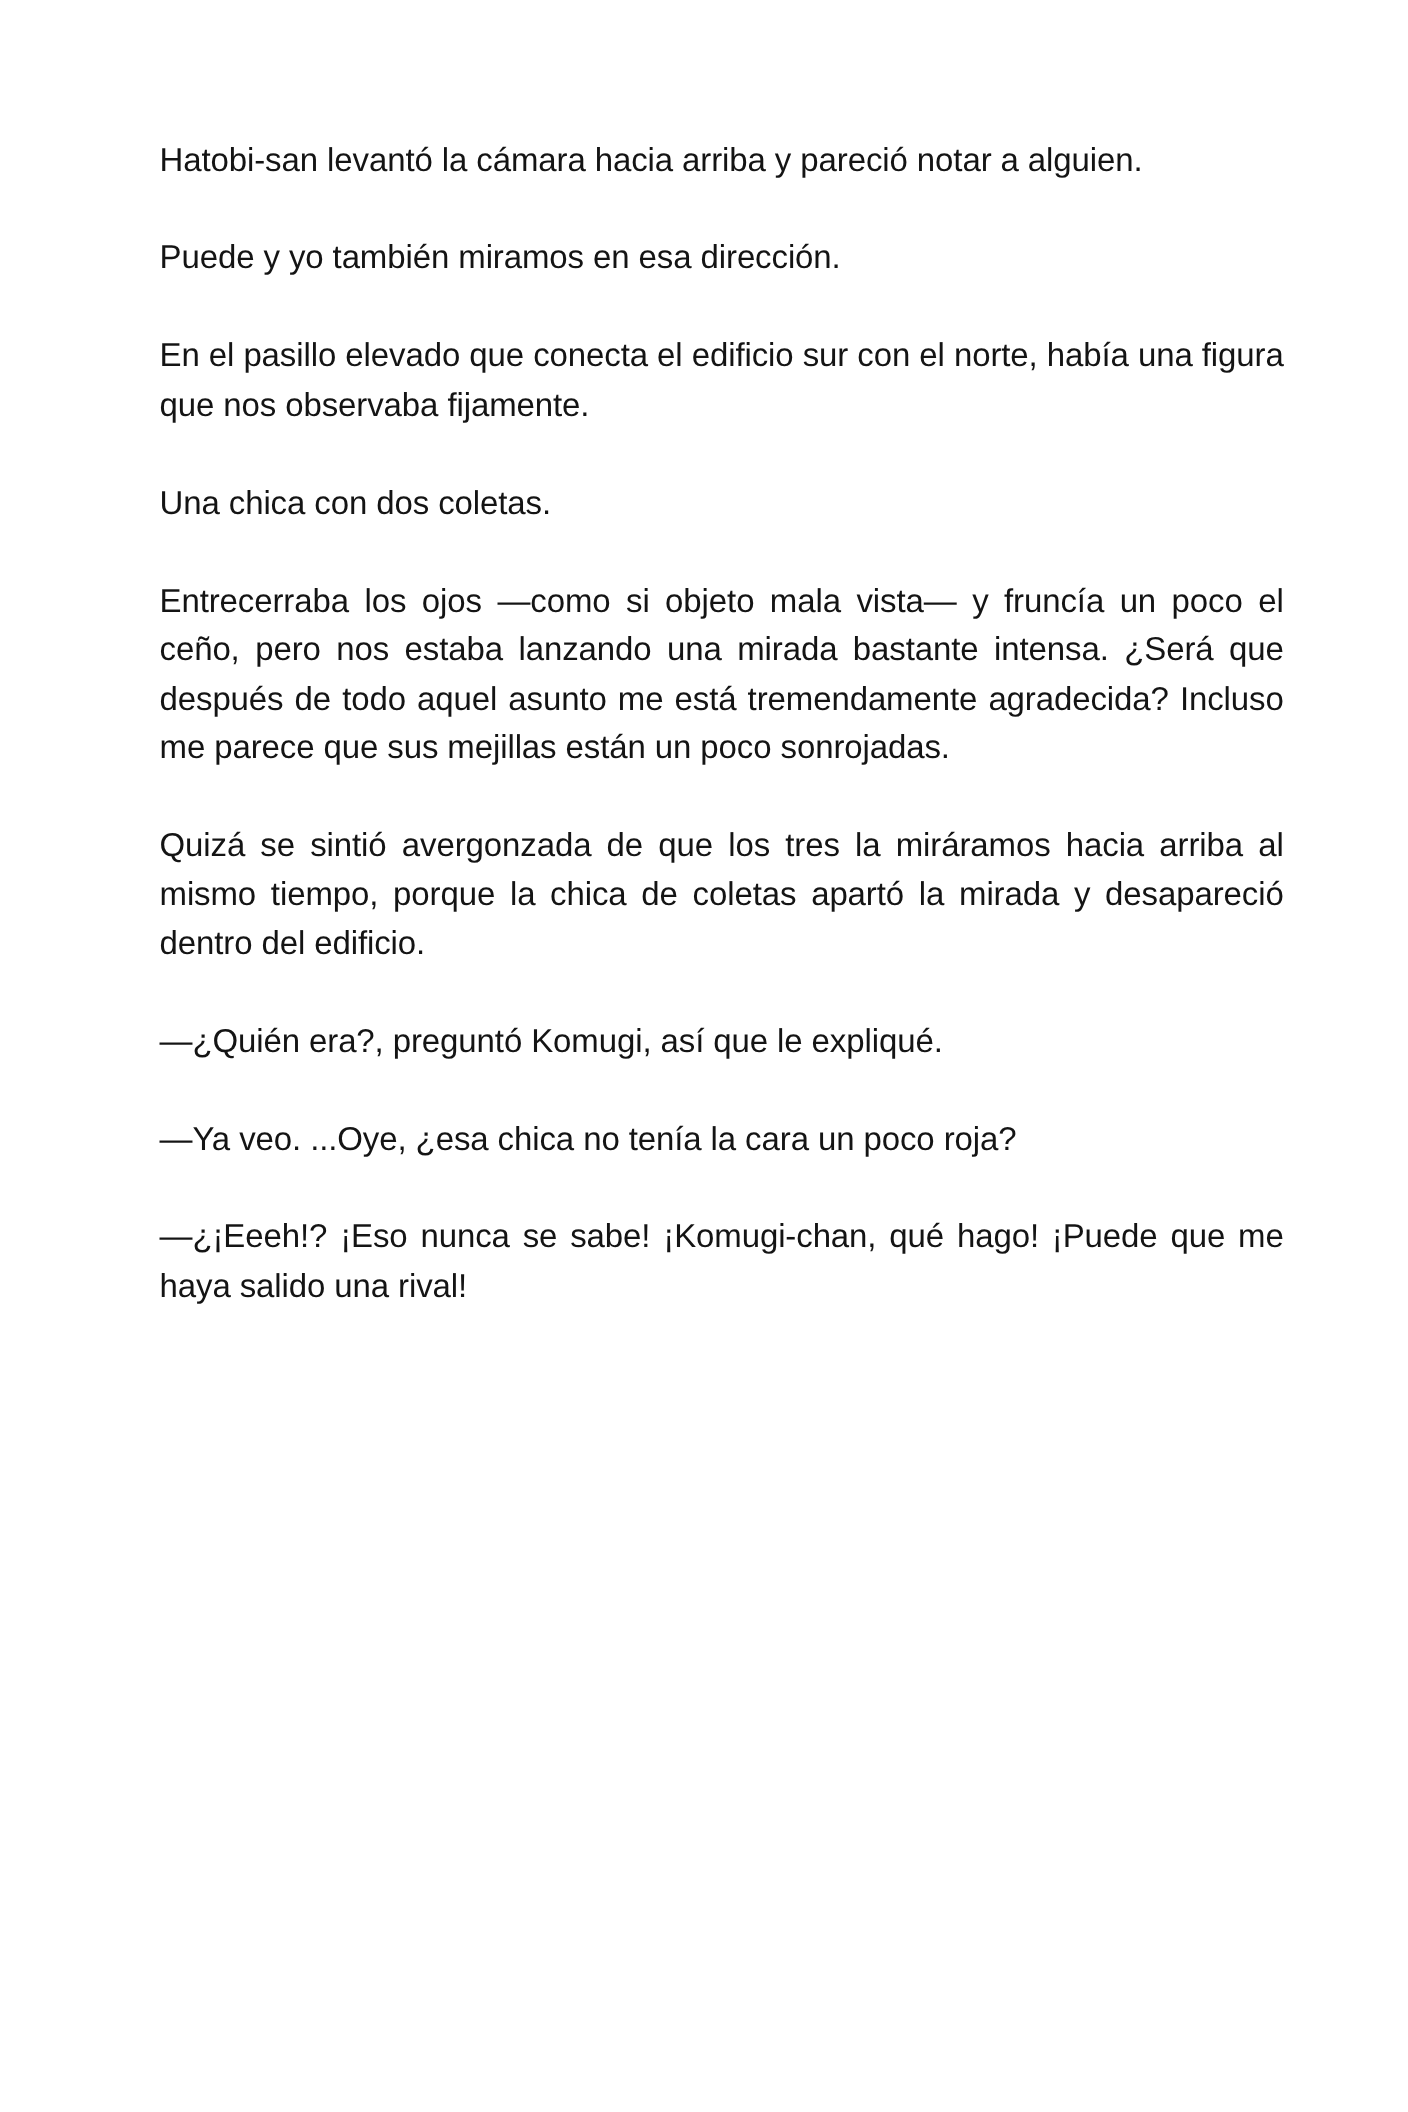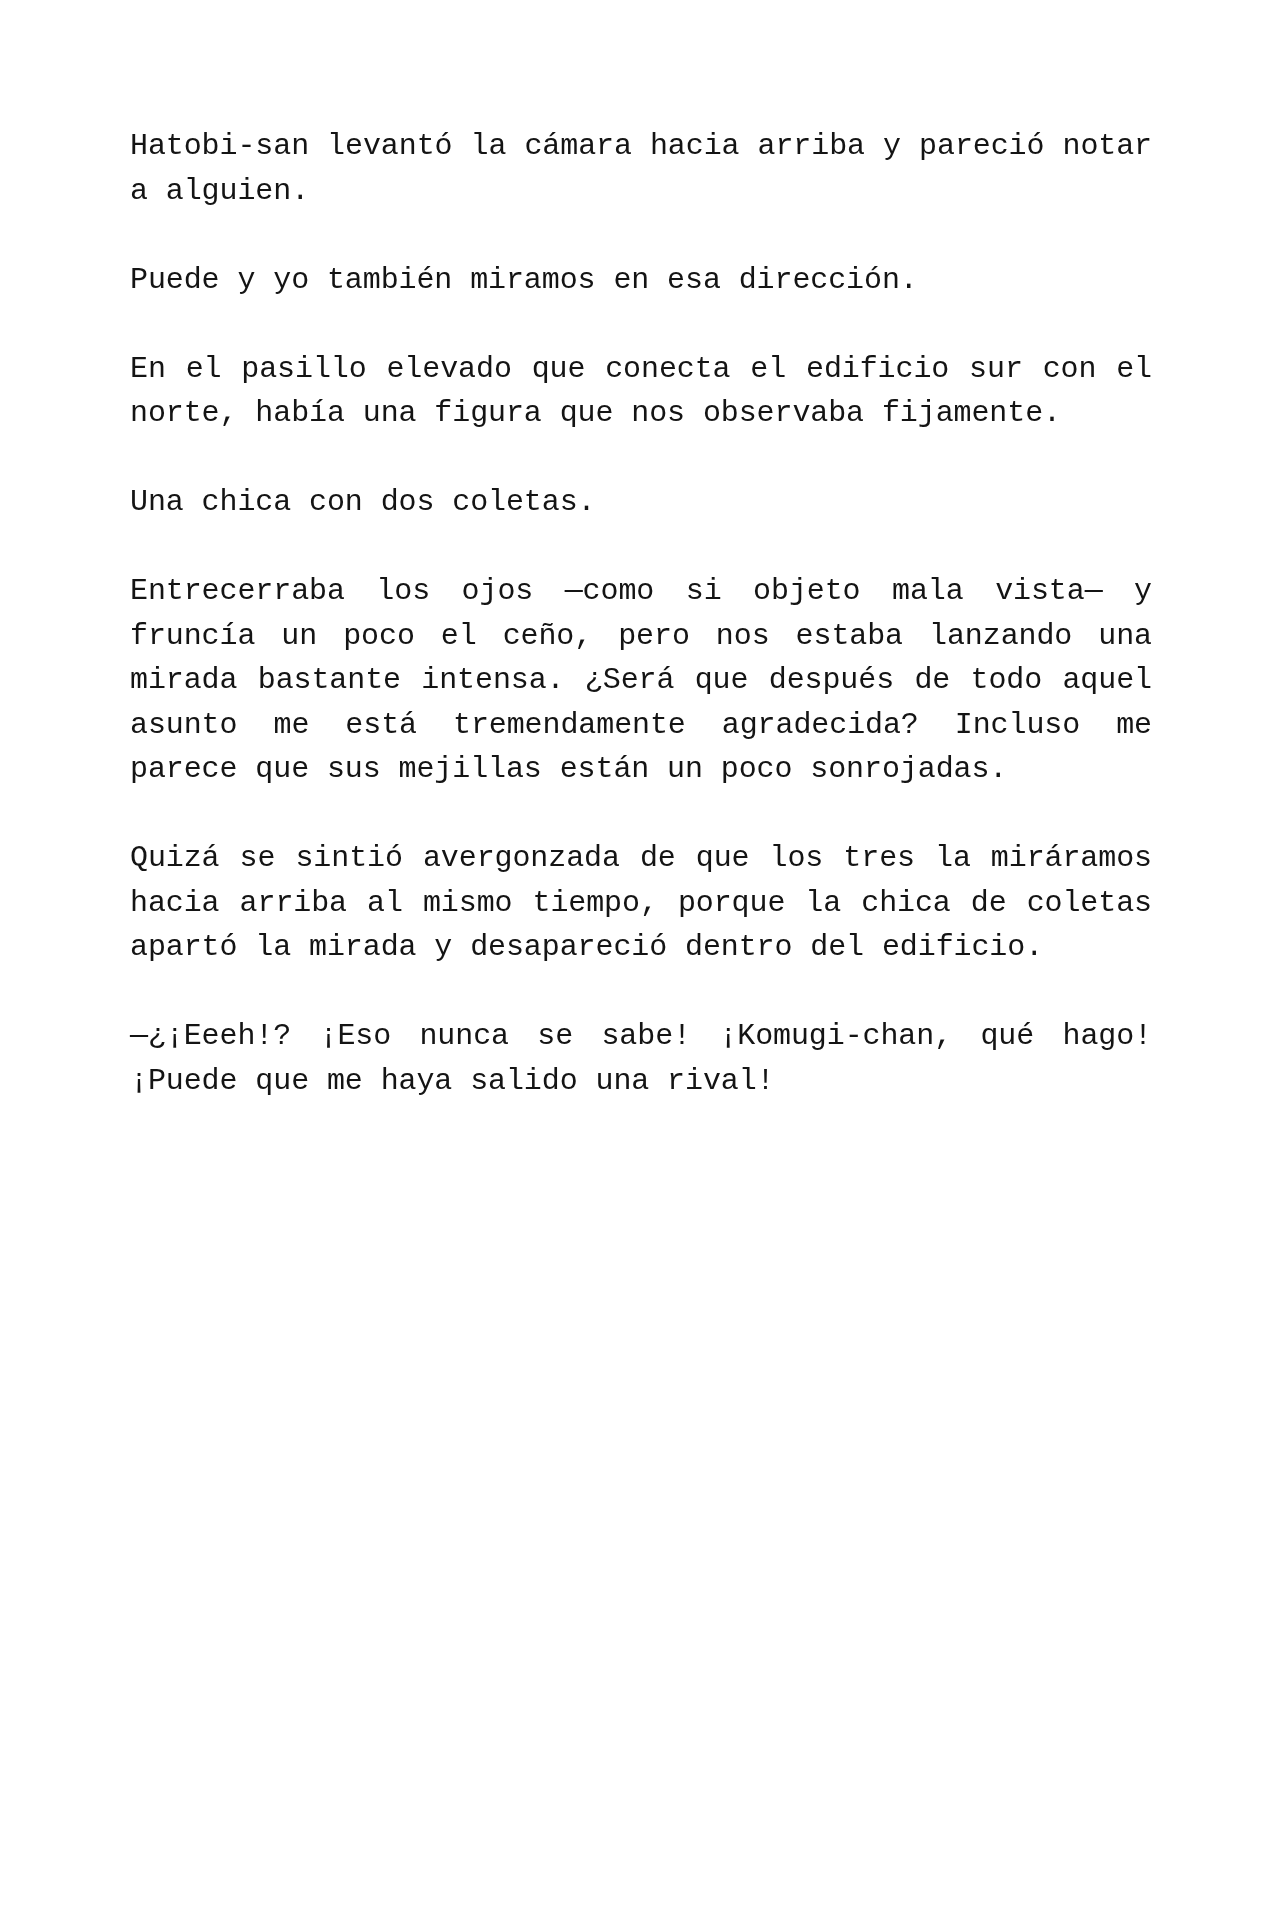--- a/index.html
+++ b/index.html
@@ -8,25 +8,25 @@
     background: #ffffff;
   }
   body {
     width: 1280px;
     height: 1920px;
     position: relative;
     overflow: hidden;
   }
   .page {
     position: absolute;
-    left: 130px;
+    left: 145px;
     top: 124px;
     width: 1022px;
     color: #141414;
-    font-family: Liberation Mono, monospace;
+    font-family: Liberation Sans, sans-serif;
     font-size: 30px;
     line-height: 44.5px;
   }
   .page p {
     margin: 0 0 44.5px 0;
     text-align: justify;
     text-align-last: left;
     letter-spacing: -0.1px;
     word-spacing: 0px;
     hyphens: none;
@@ -35,14 +35,16 @@
 </head>
 <body>
 
 <div class="page">
   <p>Hatobi-san levantó la cámara hacia arriba y pareció notar a alguien.</p>
   <p>Puede y yo también miramos en esa dirección.</p>
   <p>En el pasillo elevado que conecta el edificio sur con el norte, había una figura que nos observaba fijamente.</p>
   <p>Una chica con dos coletas.</p>
   <p>Entrecerraba los ojos —como si objeto mala vista— y fruncía un poco el ceño, pero nos estaba lanzando una mirada bastante intensa. ¿Será que después de todo aquel asunto me está tremendamente agradecida? Incluso me parece que sus mejillas están un poco sonrojadas.</p>
   <p>Quizá se sintió avergonzada de que los tres la miráramos hacia arriba al mismo tiempo, porque la chica de coletas apartó la mirada y desapareció dentro del edificio.</p>
+  <p>—¿Quién era?, preguntó Komugi, así que le expliqué.</p>
+  <p>—Ya veo. ...Oye, ¿esa chica no tenía la cara un poco roja?</p>
   <p>—¿¡Eeeh!? ¡Eso nunca se sabe! ¡Komugi-chan, qué hago! ¡Puede que me haya salido una rival!</p>
 </div>
 
 </body></html>

